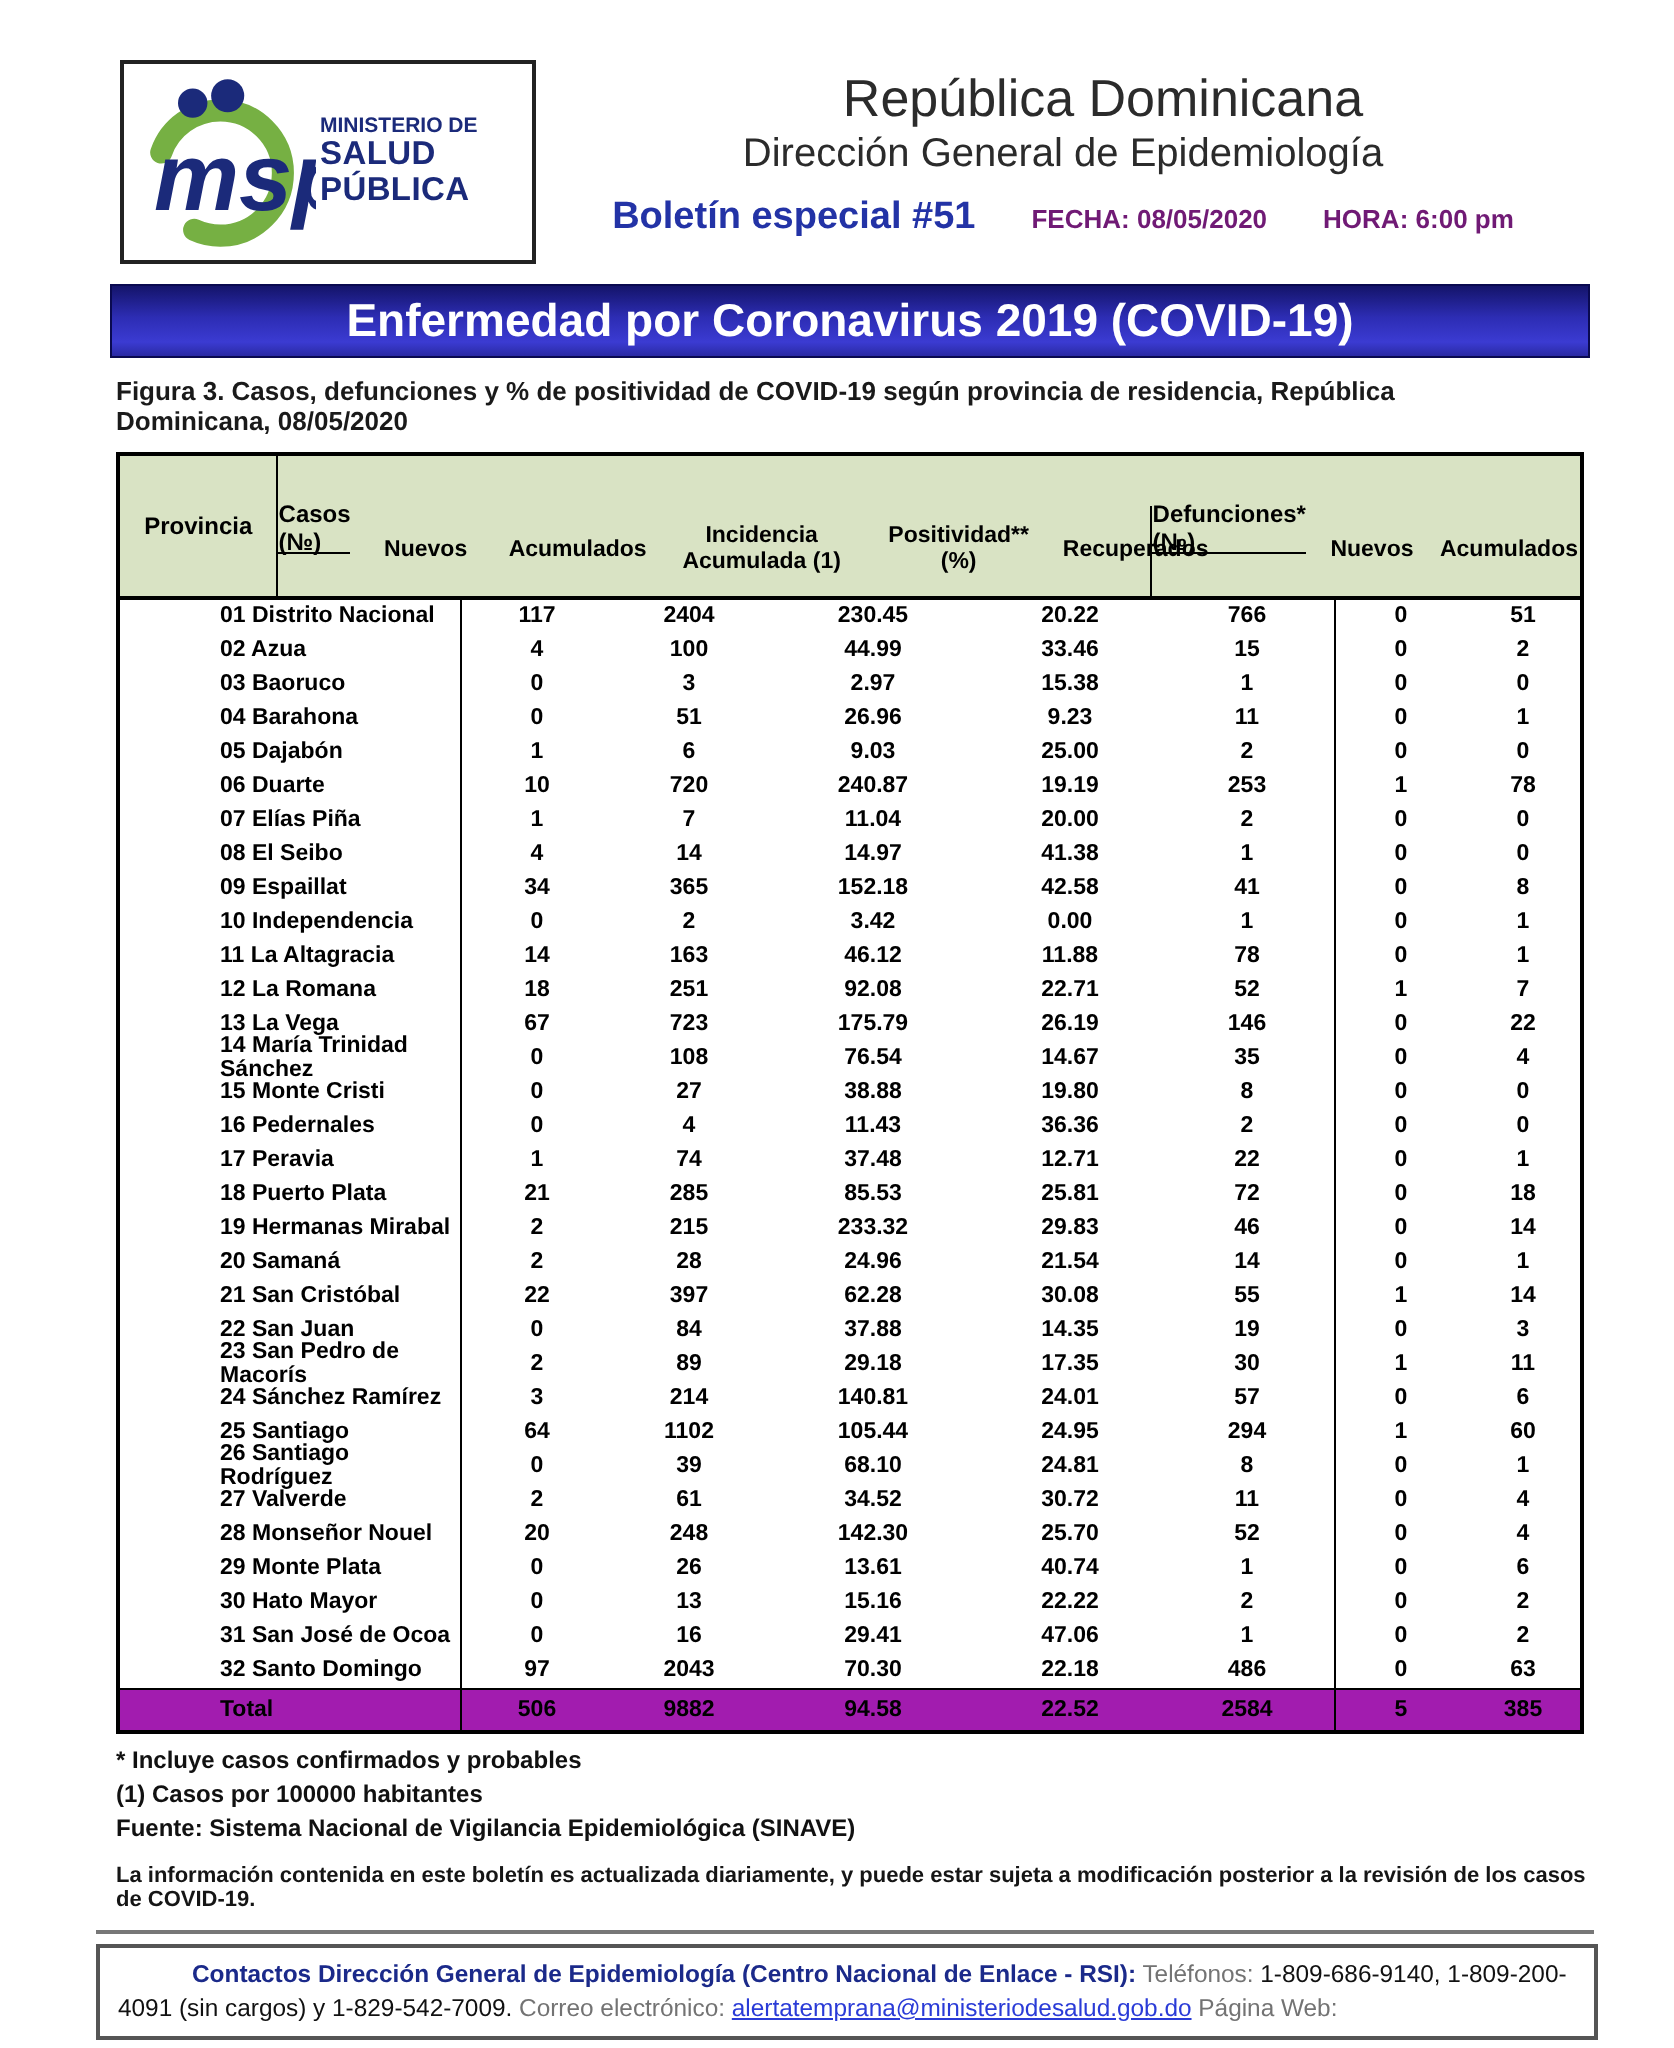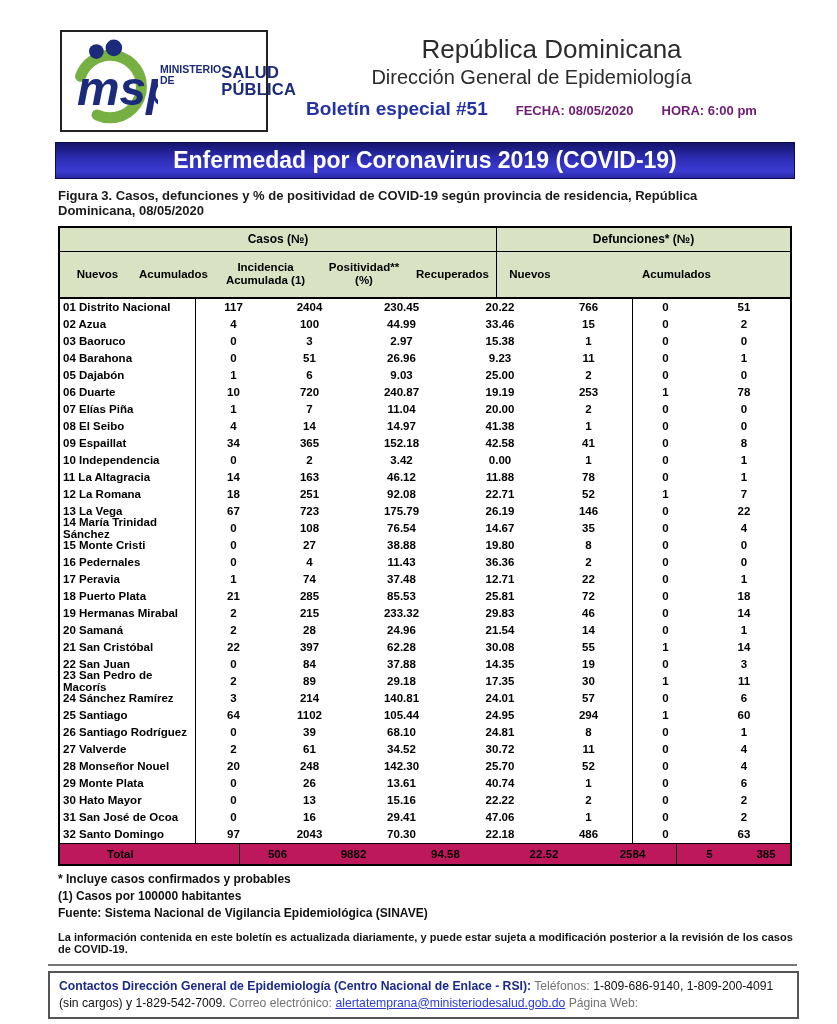--- a/index.html
+++ b/index.html
@@ -10,21 +10,21 @@
   }
   .page { width:837px; height:1024px; background:#fff; }
 
   
   .top { display:flex; padding:30px 42px 0 60px; }
   .logo-box {
     width:208px; height:102px; border:2px solid #222;
     display:flex; align-items:center; padding:2px 6px 2px 4px; flex-shrink:0; background:#fff;
   }
   .logo-glyph { width:92px; height:92px; flex-shrink:0; }
-  .logo-text { display:flex; line-height:1.05; padding-left:2px; }
+  .logo-text { display:flex; flex-direction:column; line-height:1.05; padding-left:2px; }
   .logo-min { font-size:10.5px; font-weight:bold; color:#1b2a7a; }
   .logo-salud { font-size:16.5px; font-weight:800; color:#1b2a7a; letter-spacing:0.2px; }
   .head-right { flex:1; text-align:center; padding-top:4px; }
   .title1 { font-size:26px; color:#2b2b2b;padding-left:40px; }
   .title2 { font-size:20px; color:#2b2b2b; margin-top:1px; }
   .bulletin-row { margin-top:9px; display:flex; justify-content:center; align-items:baseline; gap:28px; }
   .bulletin { font-size:19px; font-weight:bold; color:#2333a6; }
   .meta { font-size:13px; font-weight:bold; color:#701a75; }
 
   
@@ -36,47 +36,47 @@
     display:flex; align-items:center; justify-content:center;
   }
 
   
   .caption { margin:9px 55px 0 58px; width:705px; font-size:13px; font-weight:bold; color:#1a1a1a; line-height:1.18; }
 
   
   .tbl { margin:7px 0 0 58px; width:734px; border:2px solid #000; font-size:11.5px; }
   .thead { display:flex; background:#d9e3c4; border-bottom:2px solid #000; }
   .th-prov { width:150px; border-right:1.5px solid #000; display:flex; align-items:center; justify-content:center; font-weight:bold; font-size:12px; }
-  .th-group { display:flex; flex-direction:column; }
+  .th-group { display:flex; flex-direction:row;margin-top:25px; }
   .th-group.casos { width:436px; }
   .th-group.def { flex:1; border-left:1.5px solid #000; }
   .group-label { height:24px; border-bottom:1px solid #000; display:flex; align-items:center; justify-content:center; font-weight:bold; font-size:12px; }
   .subcols { flex:1; display:flex; align-items:center; min-height:45px; }
   .sub { text-align:center; font-weight:bold; font-size:11.5px; line-height:1.15; padding:2px 1px; }
   .w0{width:75px}.w1{width:77px}.w2{width:107px}.w3{width:90px}.w4{width:87px}.w5{width:66px}.w6{flex:1}
   .tr { display:flex; height:17px; align-items:stretch; }
   .td { display:flex; align-items:center; justify-content:center; font-weight:600; }
-  .td.prov { width:136px; justify-content:flex-start; padding-left:3px; border-right:1.5px solid #000; }
+  .td.prov { width:124px; justify-content:flex-start; padding-left:3px; border-right:1.5px solid #000;margin-left:47px; }
   .td.c5 { border-left:1.5px solid #000; }
-  .tr.total { height:21px; background:#be185d; border-top:1.5px solid #000; font-weight:bold;padding-left:44px; }
+  .tr.total { height:21px; background:#a21caf; border-top:1.5px solid #000; font-weight:bold; }
   .tr.total .td { font-weight:bold; }
 
   
   .footnotes { margin:5px 42px 0 58px; font-size:12px; font-weight:600; line-height:17px; color:#111; }
   .source { margin:0 42px 0 58px; font-size:12px; font-weight:bold; color:#111; line-height:17px; }
   .disclaimer { margin:9px 42px 0 58px; font-size:11px; font-weight:bold; color:#151515; }
 
   .rule { border:none; border-top:2px solid #777; margin:9px 40px 0 48px; }
 
   
   .contacts-box {
     margin:5px 38px 0 48px; border:2px solid #555; padding:5px 9px;
     font-size:12.2px; line-height:17px; color:#111;
   }
-  .c-navy { font-weight:bold; color:#1b2a8a; }
+  .c-navy { font-weight:bold; color:#1b2a8a;margin-left:37px; }
   .c-bold { font-weight:normal; color:#737373; }
   .c-link { color:#2a3bd7; text-decoration:underline; cursor:pointer; }
 </style>
 </head>
 <body>
 
 <div class="page">
 
   <div class="top">
     <div class="logo-box">
@@ -101,20 +101,21 @@
       </div>
     </div>
   </div>
 
   <div class="banner">Enfermedad por Coronavirus 2019 (COVID-19)</div>
 
   <div class="caption">Figura 3. Casos, defunciones y % de positividad de COVID-19 según provincia de residencia, República Dominicana, 08/05/2020</div>
 
   <div class="tbl">
     <div class="thead">
+      <div class="th-prov">Provincia</div>
       <div class="th-group casos">
         <div class="group-label">Casos (№)</div>
         <div class="subcols">
           <div class="sub w0">Nuevos</div>
           <div class="sub w1">Acumulados</div>
           <div class="sub w2">Incidencia Acumulada (1)</div>
           <div class="sub w3">Positividad** (%)</div>
           <div class="sub w4">Recuperados</div>
         </div>
       </div>

